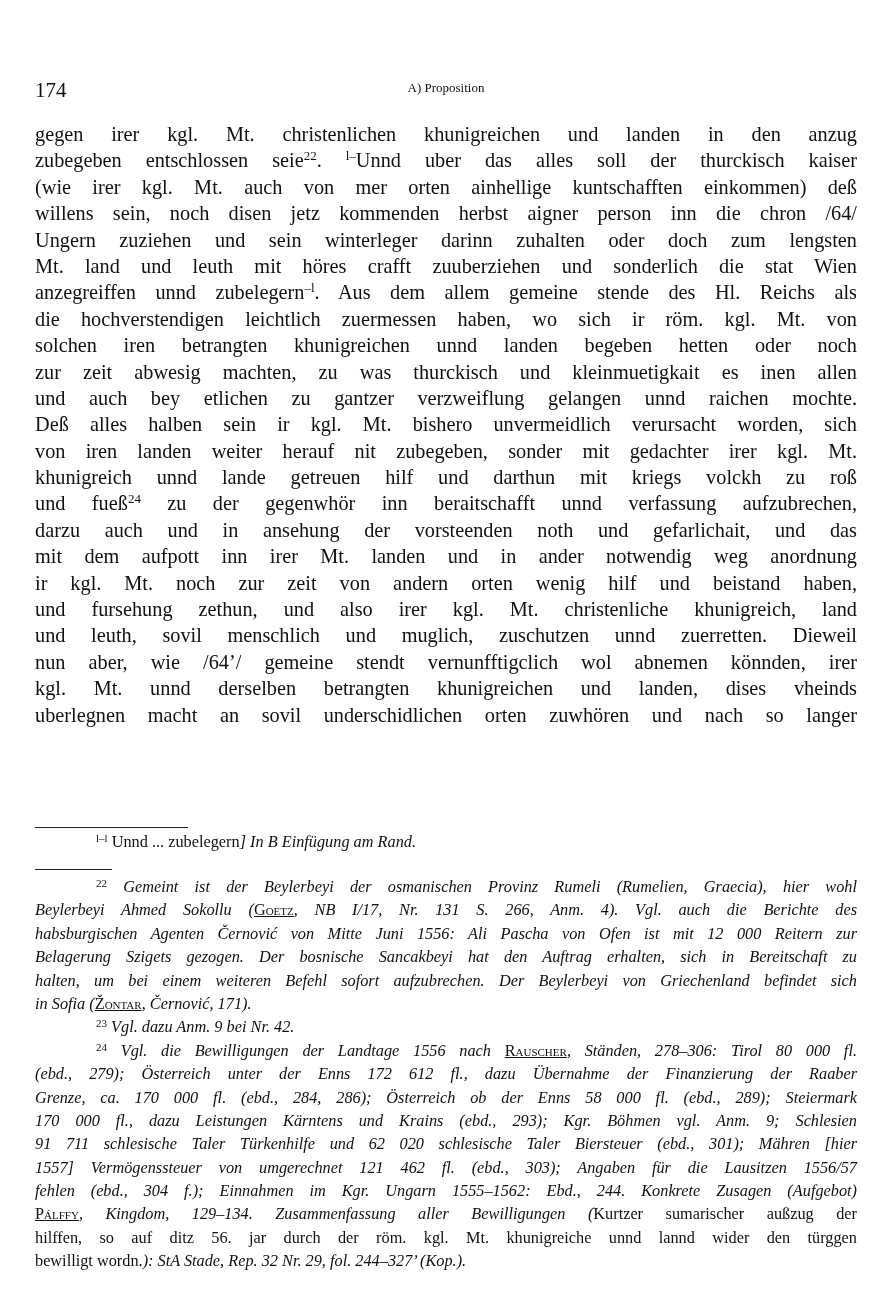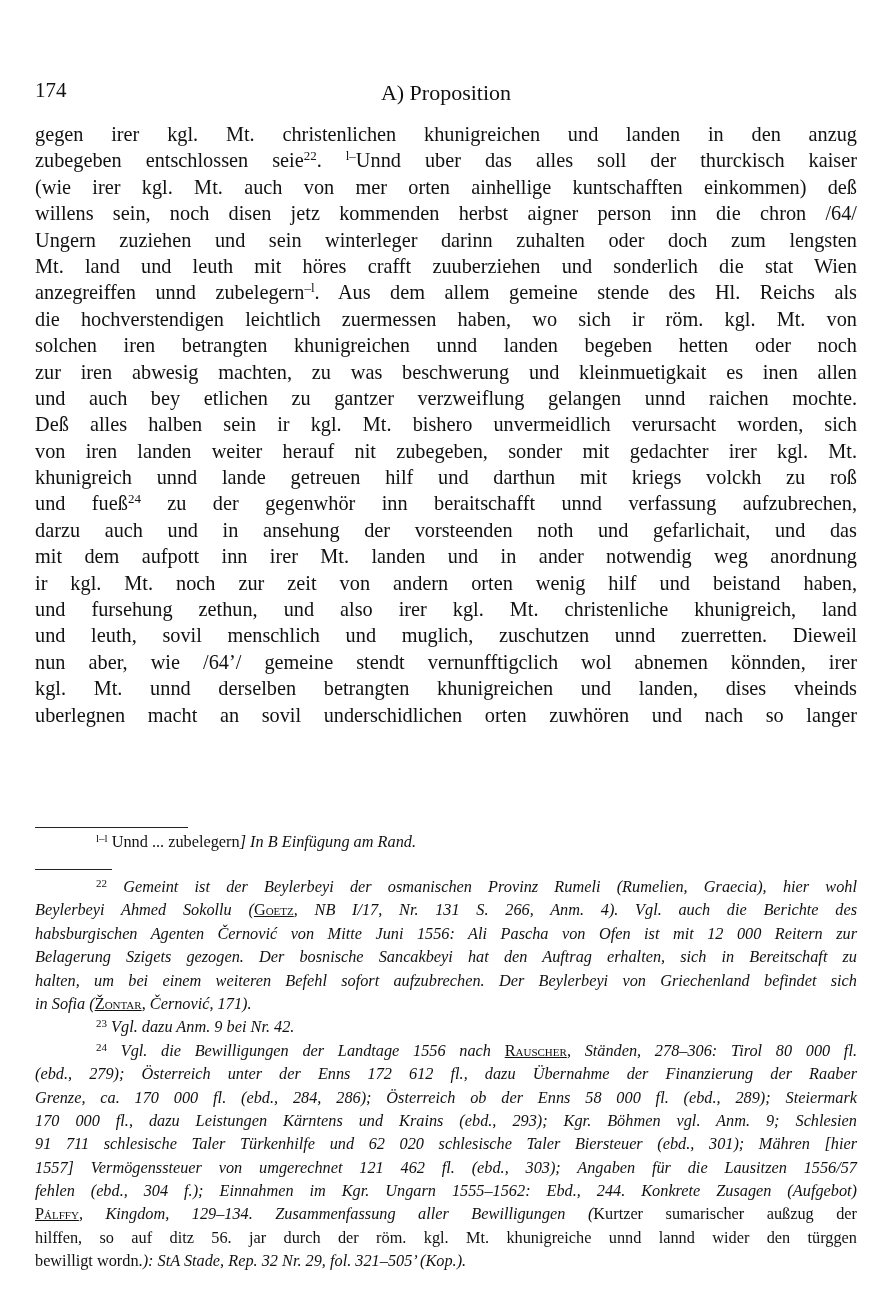--- a/index.html
+++ b/index.html
@@ -1,20 +1,20 @@
 <!DOCTYPE html>
 <html><head>
 <meta charset="utf-8">
 <style>
   html, body { margin: 0; padding: 0; background: #ffffff; }
   body { width: 891px; height: 1300px; position: relative; overflow: hidden; color: #111; font-family: "Liberation Serif", "DejaVu Serif", serif; }
   .page { position: absolute; left: 35px; top: 0; width: 822px; }
   .header { position: absolute; top: 78px; left: 0; width: 822px; height: 30px; }
   .page-number { position: absolute; left: 0; top: 0; font-size: 21px; }
-  .running-head { position: absolute; left: 0; width: 822px; top: 2px; text-align: center; font-size: 22px; }
+  .running-head { position: absolute; left: 0; width: 822px; top: 2px; text-align: center; font-size: 13px; }
   .body-text { position: absolute; top: 121px; left: 0; width: 822px; font-size: 20.3px; line-height: 26.4px; }
   .body-line { display: block; text-align: justify; text-align-last: justify; white-space: nowrap; height: 26.4px; }
   .body-line span.seg { white-space: pre; }
   .sup { font-size: 13px; vertical-align: 7px; line-height: 0; }
   .fn-rule1 { position: absolute; left: 0; top: 827px; width: 153px; height: 1px; background: #222; }
   .fn-rule2 { position: absolute; left: 0; top: 869px; width: 77px; height: 1px; background: #222; }
   .fn-crit { position: absolute; left: 0; top: 831px; width: 822px; font-size: 16.3px; line-height: 22px; }
   .fn-block { position: absolute; left: 0; top: 875px; width: 822px; font-size: 16.3px; line-height: 23.4px; }
   .fn-line { display: block; white-space: nowrap; height: 23.4px; text-align: justify; text-align-last: justify; }
   .fn-line.last { text-align-last: left; }
@@ -37,21 +37,21 @@
   <div class="body-text">
     <span class="body-line">gegen irer kgl. Mt. christenlichen khunigreichen und landen in den anzug</span>
     <span class="body-line"><span class="seg">zubegeben entschlossen seie</span><span class="sup">22</span><span class="seg">. </span><span class="sup">l–</span><span class="seg">Unnd uber das alles soll der thurckisch kaiser</span></span>
     <span class="body-line">(wie irer kgl. Mt. auch von mer orten ainhellige kuntschafften einkommen) deß</span>
     <span class="body-line">willens sein, noch disen jetz kommenden herbst aigner person inn die chron /64/</span>
     <span class="body-line">Ungern zuziehen und sein winterleger darinn zuhalten oder doch zum lengsten</span>
     <span class="body-line">Mt. land und leuth mit höres crafft zuuberziehen und sonderlich die stat Wien</span>
     <span class="body-line"><span class="seg">anzegreiffen unnd zubelegern</span><span class="sup">–l</span><span class="seg">. Aus dem allem gemeine stende des Hl. Reichs als</span></span>
     <span class="body-line">die hochverstendigen leichtlich zuermessen haben, wo sich ir röm. kgl. Mt. von</span>
     <span class="body-line">solchen iren betrangten khunigreichen unnd landen begeben hetten oder noch</span>
-    <span class="body-line">zur iren abwesig machten, zu was beschwerung und kleinmuetigkait es inen allen</span>
+    <span class="body-line">zur zeit abwesig machten, zu was thurckisch und kleinmuetigkait es inen allen</span>
     <span class="body-line">und auch bey etlichen zu gantzer verzweiflung gelangen unnd raichen mochte.</span>
     <span class="body-line">Deß alles halben sein ir kgl. Mt. bishero unvermeidlich verursacht worden, sich</span>
     <span class="body-line">von iren landen weiter herauf nit zubegeben, sonder mit gedachter irer kgl. Mt.</span>
     <span class="body-line">khunigreich unnd lande getreuen hilf und darthun mit kriegs volckh zu roß</span>
     <span class="body-line"><span class="seg">und fueß</span><span class="sup">24</span><span class="seg"> zu der gegenwhör inn beraitschafft unnd verfassung aufzubrechen,</span></span>
     <span class="body-line">darzu auch und in ansehung der vorsteenden noth und gefarlichait, und das</span>
     <span class="body-line">mit dem aufpott inn irer Mt. landen und in ander notwendig weg anordnung</span>
     <span class="body-line">ir kgl. Mt. noch zur zeit von andern orten wenig hilf und beistand haben,</span>
     <span class="body-line">und fursehung zethun, und also irer kgl. Mt. christenliche khunigreich, land</span>
     <span class="body-line">und leuth, sovil menschlich und muglich, zuschutzen unnd zuerretten. Dieweil</span>
@@ -79,16 +79,16 @@
 
     <span class="fn-line indent"><span class="fnmark">24</span> <span>Vgl. die Bewilligungen der Landtage 1556 nach </span><span class="sc">Rauscher</span><span>, Ständen, 278–306: Tirol 80 000 fl.</span></span>
     <span class="fn-line">(ebd., 279); Österreich unter der Enns 172 612 fl., dazu Übernahme der Finanzierung der Raaber</span>
     <span class="fn-line">Grenze, ca. 170 000 fl. (ebd., 284, 286); Österreich ob der Enns 58 000 fl. (ebd., 289); Steiermark</span>
     <span class="fn-line">170 000 fl., dazu Leistungen Kärntens und Krains (ebd., 293); Kgr. Böhmen vgl. Anm. 9; Schlesien</span>
     <span class="fn-line">91 711 schlesische Taler Türkenhilfe und 62 020 schlesische Taler Biersteuer (ebd., 301); Mähren [hier</span>
     <span class="fn-line">1557] Vermögenssteuer von umgerechnet 121 462 fl. (ebd., 303); Angaben für die Lausitzen 1556/57</span>
     <span class="fn-line">fehlen (ebd., 304 f.); Einnahmen im Kgr. Ungarn 1555–1562: Ebd., 244. Konkrete Zusagen (Aufgebot)</span>
     <span class="fn-line"><span class="sc">Pálffy</span><span>, Kingdom, 129–134. Zusammenfassung aller Bewilligungen (</span><span class="rm">Kurtzer sumarischer außzug der</span></span>
     <span class="fn-line rm">hilffen, so auf ditz 56. jar durch der röm. kgl. Mt. khunigreiche unnd lannd wider den türggen</span>
-    <span class="fn-line last"><span class="rm">bewilligt wordn.</span><span>): StA Stade, Rep. 32 Nr. 29, fol. 321–505’ (Kop.).</span></span>
+    <span class="fn-line last"><span class="rm">bewilligt wordn.</span><span>): StA Stade, Rep. 32 Nr. 29, fol. 244–327’ (Kop.).</span></span>
   </div>
 
 </div>
 
 </body></html>

